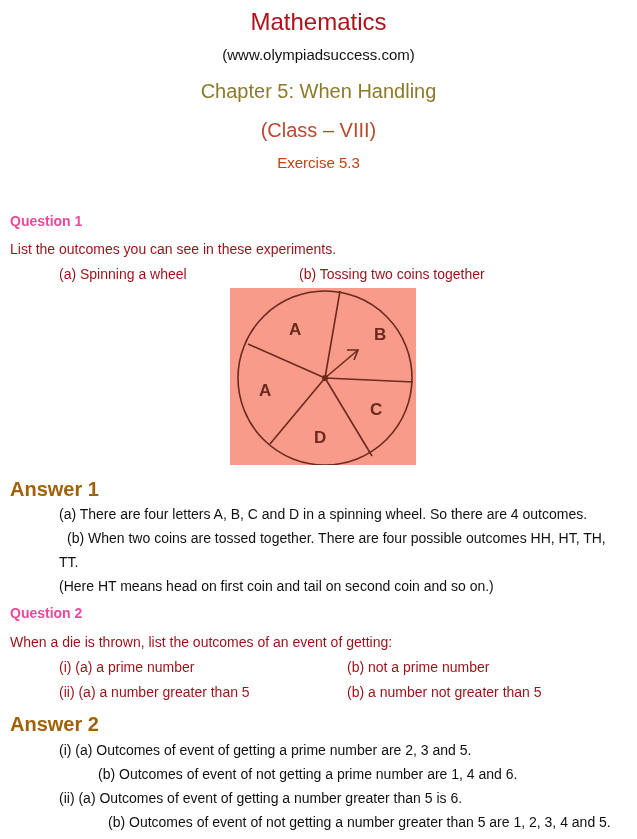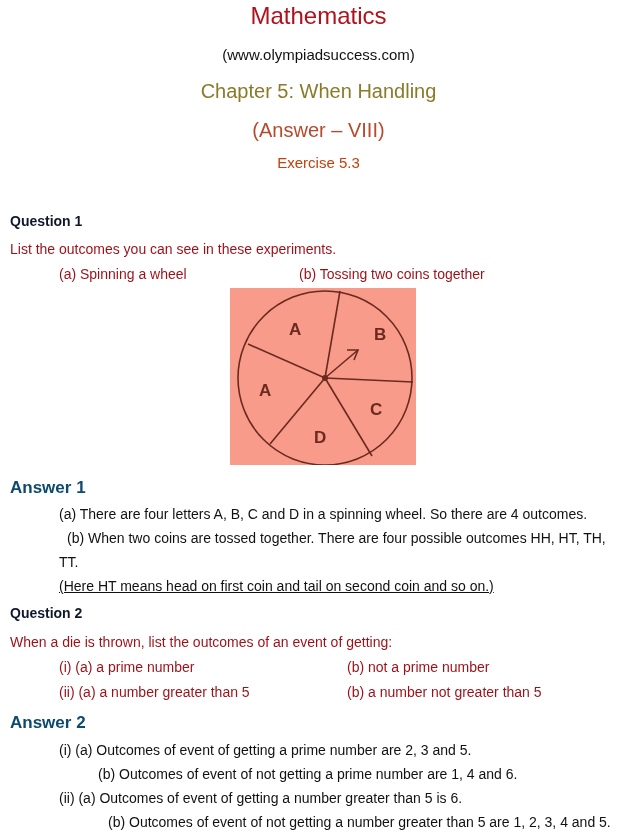--- a/index.html
+++ b/index.html
@@ -1,37 +1,37 @@
 <!DOCTYPE html>
 <html><head>
 <meta charset="utf-8">
 <style>
   html, body { margin: 0; padding: 0; background: #ffffff; }
   body { width: 637px; height: 839px; position: relative; overflow: hidden;
          font-family: "Liberation Sans", sans-serif; }
   .abs { position: absolute; white-space: nowrap; }
   .center { left: 0; width: 637px; text-align: center; }
-  .title { top: 2px; font-size: 24px; color: #b0121b; text-align: center; }
+  .title { top: 8px; font-size: 24px; color: #b0121b; text-align: center; }
   .url { top: 46px; font-size: 15px; color: #111111; }
   .chapter { top: 80px; font-size: 20px; color: #8a7a2a; }
   .class { top: 119px; font-size: 20px; color: #b8492c; }
   .exercise { top: 154px; font-size: 15px; color: #c2410c; }
-  .qhead { font-size: 14px; font-weight: bold; color: #0f172a; left: 10px; }
+  .qhead { font-size: 14px; font-weight: bold; color: #ec4899; left: 10px; }
   .qtext { font-size: 14px; color: #9c1018; }
-  .ahead { font-size: 17px; font-weight: bold; color: #0c4a6e; left: 10px; }
+  .ahead { font-size: 20px; font-weight: bold; color: #a16207; left: 10px; }
   .atext { font-size: 14px; color: #111111; }
   .spinner { left: 230px; top: 288px; width: 186px; height: 177px; background: #f89b8b; }
 </style>
 </head>
 <body>
 
 <div class="abs center title">Mathematics</div>
 <div class="abs center url">(www.olympiadsuccess.com)</div>
 <div class="abs center chapter">Chapter 5: When Handling</div>
-<div class="abs center class">(Answer – VIII)</div>
+<div class="abs center class">(Class – VIII)</div>
 <div class="abs center exercise">Exercise 5.3</div>
 
 <div class="abs qhead" style="top:213px;">Question 1</div>
 <div class="abs qtext" style="top:241px; left:10px;text-align:center;">List the outcomes you can see in these experiments.</div>
 <div class="abs qtext" style="top:266px; left:59px;">(a) Spinning a wheel</div>
 <div class="abs qtext" style="top:266px; left:299px;">(b) Tossing two coins together</div>
 
 <div class="abs spinner">
   <svg width="186" height="177" viewBox="0 0 186 177">
     <g stroke="#6b2a1e" stroke-width="1.6" fill="none">
@@ -52,21 +52,21 @@
       <text x="140" y="127">C</text>
       <text x="84" y="155">D</text>
     </g>
   </svg>
 </div>
 
 <div class="abs ahead" style="top:478px;">Answer 1</div>
 <div class="abs atext" style="top:506px; left:59px;">(a) There are four letters A, B, C and D in a spinning wheel. So there are 4 outcomes.</div>
 <div class="abs atext" style="top:530px; left:59px;margin-left:8px;">(b) When two coins are tossed together. There are four possible outcomes HH, HT, TH,</div>
 <div class="abs atext" style="top:554px; left:59px;">TT.</div>
-<div class="abs atext" style="top:578px; left:59px;text-decoration:underline;">(Here HT means head on first coin and tail on second coin and so on.)</div>
+<div class="abs atext" style="top:578px; left:59px;">(Here HT means head on first coin and tail on second coin and so on.)</div>
 
 <div class="abs qhead" style="top:605px;">Question 2</div>
 <div class="abs qtext" style="top:634px; left:10px;">When a die is thrown, list the outcomes of an event of getting:</div>
 <div class="abs qtext" style="top:659px; left:59px;">(i) (a) a prime number</div>
 <div class="abs qtext" style="top:659px; left:347px;">(b) not a prime number</div>
 <div class="abs qtext" style="top:684px; left:59px;">(ii) (a) a number greater than 5</div>
 <div class="abs qtext" style="top:684px; left:347px;">(b) a number not greater than 5</div>
 
 <div class="abs ahead" style="top:713px;">Answer 2</div>
 <div class="abs atext" style="top:742px; left:59px;">(i)  (a) Outcomes of event of getting a prime number are 2, 3 and 5.</div>

